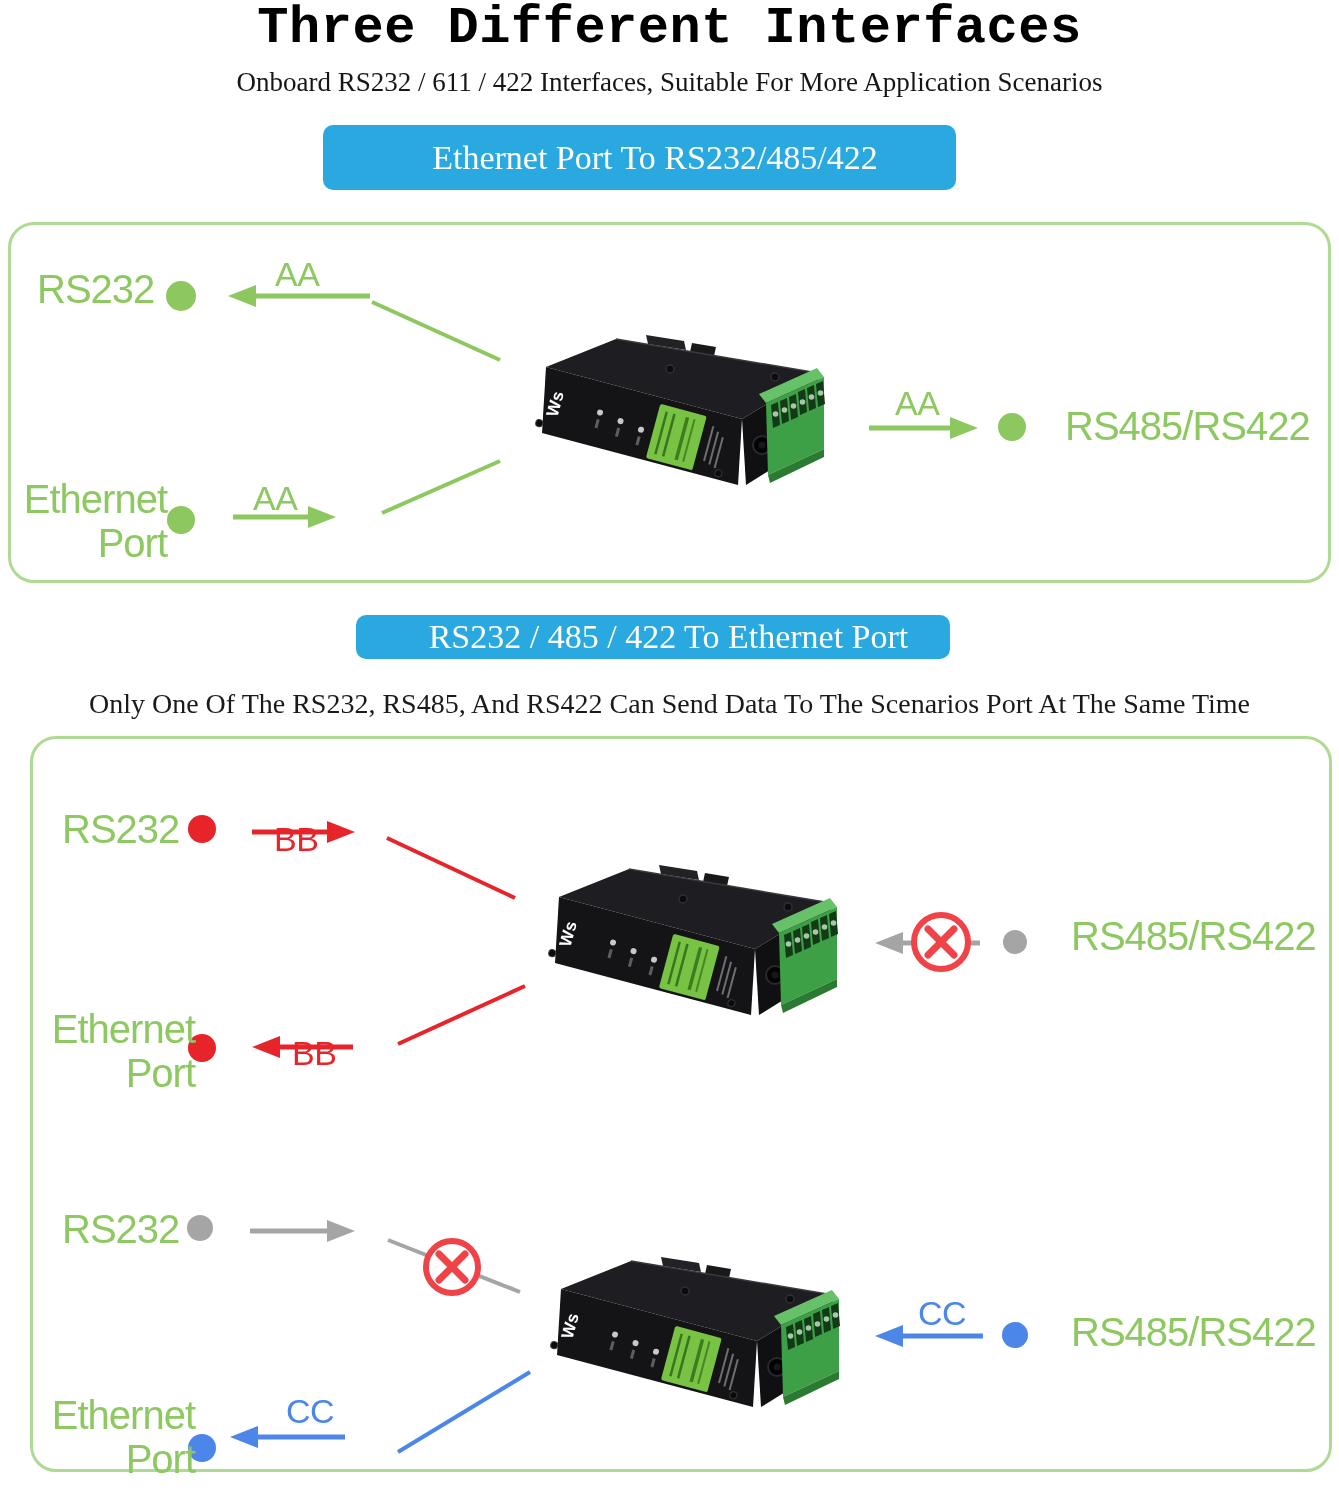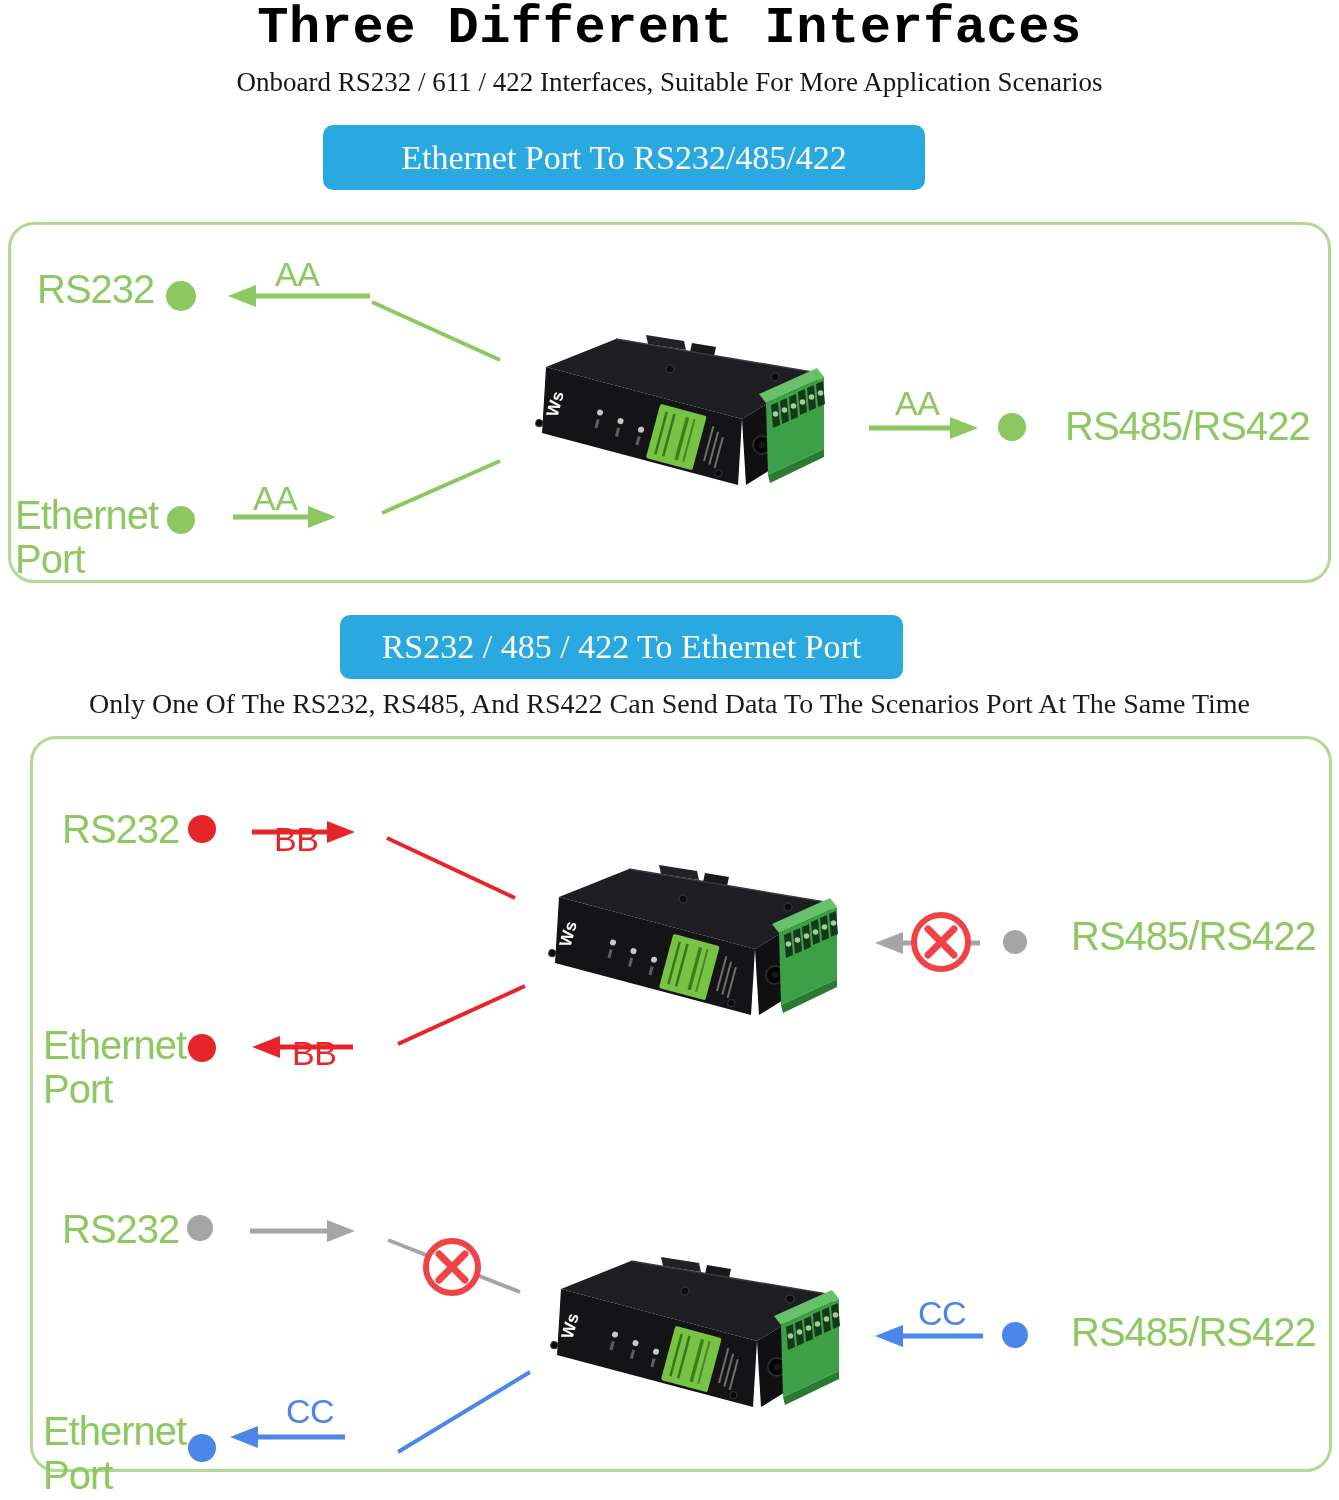--- a/index.html
+++ b/index.html
@@ -12,42 +12,42 @@
     font-family:Liberation Mono, monospace;font-weight:bold;font-size:52px;line-height:58px;
     color:#000;letter-spacing:0.5px;
   }
   .subtitle{
     position:absolute;left:0;top:66px;width:100%;text-align:center;
     font-family:"Liberation Serif",serif;font-size:27px;line-height:32px;color:#161616;
   }
   .banner{
     position:absolute;background:var(--banner-bg);color:#fff;border-radius:10px;
     font-family:"Liberation Serif",serif;font-size:34px;
-    display:flex;align-items:center;justify-content:center;white-space:nowrap;
+    display:flex;align-items:center;justify-content:center;white-space:nowrap;padding-left:31px;
   }
   .banner1{left:323px;top:125px;width:602px;height:65px;}
-  .banner2{left:340px;top:615px;width:563px;height:64px;}
+  .banner2{left:356px;top:615px;width:563px;height:44px;}
   .note{
     position:absolute;left:0;top:688px;width:100%;text-align:center;
     font-family:"Liberation Serif",serif;font-size:28px;line-height:32px;color:#1a1a1a;
   }
   .box{
     position:absolute;border:3px solid var(--box-border);border-radius:26px;background:#fff;
     box-sizing:border-box;
   }
   .box1{left:8px;top:222px;width:1323px;height:361px;}
   .box2{left:30px;top:736px;width:1302px;height:736px;}
   .wires{position:absolute;left:-3px;top:-3px;}
   .lbl{
     position:absolute;font-size:40px;line-height:44px;color:var(--green-label);
     white-space:nowrap;letter-spacing:-1px;text-align:right;
   }
   .eth{
-    position:absolute;width:152px;text-align:left;font-size:40px;line-height:44px;
-    color:var(--green-label);letter-spacing:-1px;margin-top:16px;
+    position:absolute;width:152px;text-align:right;font-size:40px;line-height:44px;
+    color:var(--green-label);letter-spacing:-1px;
   }
   .flow{position:absolute;font-size:34px;line-height:36px;white-space:nowrap;letter-spacing:-0.5px;}
   .flow.green{color:var(--green-label);}
   .flow.red{color:var(--red);margin-top:28px;}
   .flow.blue{color:var(--blue);}
   
   .shaft-green{stroke:var(--green-arrow);stroke-width:5;}
   .shaft-red{stroke:var(--red);stroke-width:5;}
   .shaft-gray{stroke:var(--gray);stroke-width:5;}
   .shaft-blue{stroke:var(--blue);stroke-width:5;}

